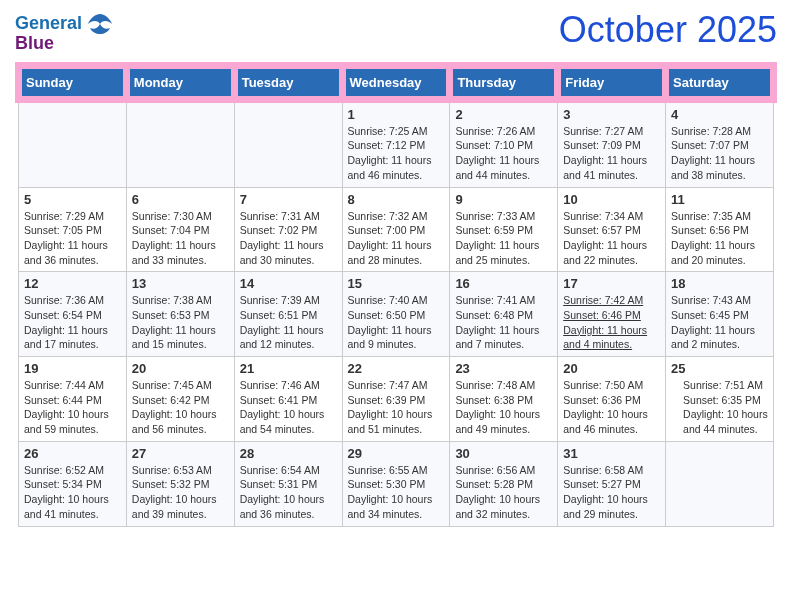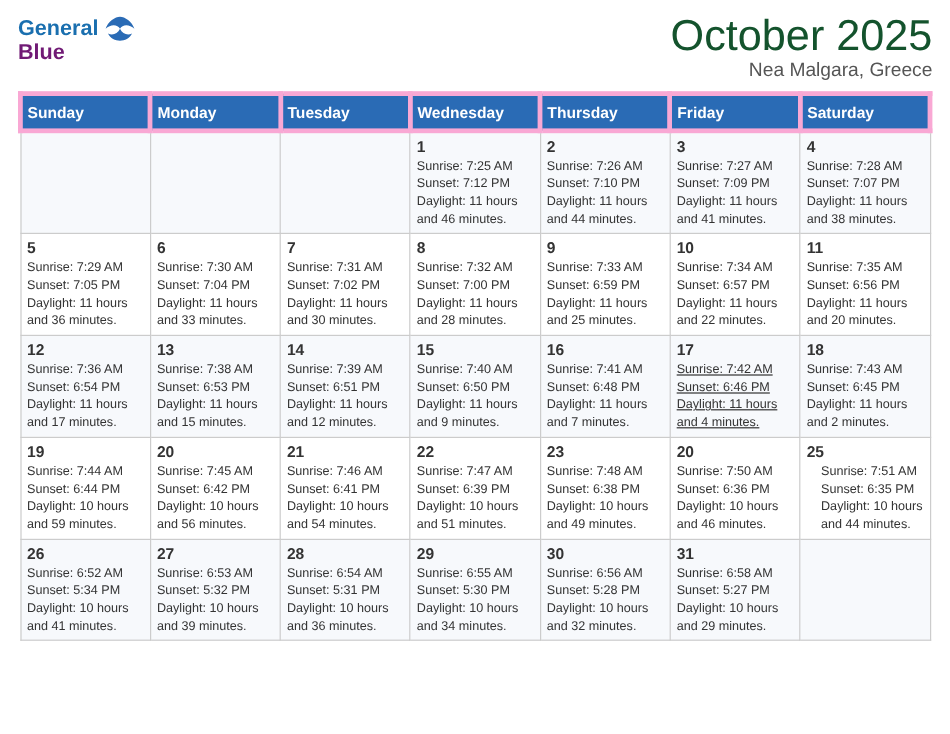--- a/index.html
+++ b/index.html
@@ -34,41 +34,41 @@
       width: 28px;
       height: 28px;
       margin-left: 2px;
     }
     .title-block {
       text-align: right;
     }
     .title-block h1 {
       font-size: 36px;
       font-weight: normal;
-      color: #14532d;
+      color: #1d4ed8;
       line-height: 1.1;
     }
     .title-block h2 {
       font-size: 16px;
       font-weight: normal;
       color: #555;
     }
     table {
       width: 100%;
       border-collapse: collapse;
       font-size: 11px;
     }
     thead tr th {
       background-color: #2a6bb5;
       color: #fff;
       padding: 6px 4px;
       text-align: left;
       font-size: 13px;
       font-weight: bold;
-      border: 4px solid #f9a8d4;
+      border: 7px solid #f9a8d4;
     }
     tbody tr td {
       border: 1px solid #ccc;
       padding: 4px 5px;
       vertical-align: top;
       min-height: 80px;
     }
     tbody tr:nth-child(odd) td {
       background-color: #f7f9fc;
     }
@@ -102,21 +102,20 @@
         <svg class="logo-icon" viewBox="0 0 28 28" xmlns="http://www.w3.org/2000/svg">
           <path d="M14 4 C18 4 24 8 26 14 C22 10 16 10 14 14 C12 10 6 10 2 14 C4 8 10 4 14 4Z" fill="#2a6bb5"></path>
           <path d="M14 14 C16 18 20 20 24 18 C22 22 18 24 14 24 C10 24 6 22 4 18 C8 20 12 18 14 14Z" fill="#2a6bb5"></path>
         </svg>
       </div>
       <span class="logo-text" style="color:#701a75; font-size:18px; font-weight:bold; margin-top:-4px;">Blue</span>
     </div>
   </div>
   <div class="title-block">
     <h1>October 2025</h1>
-    <h2>Nea Malgara, Greece</h2>
   </div>
 </div>
 
 <table>
   <thead>
     <tr id="header-row">
     <th>Sunday</th>
         <th>Monday</th>
         <th>Tuesday</th>
         <th>Wednesday</th>

